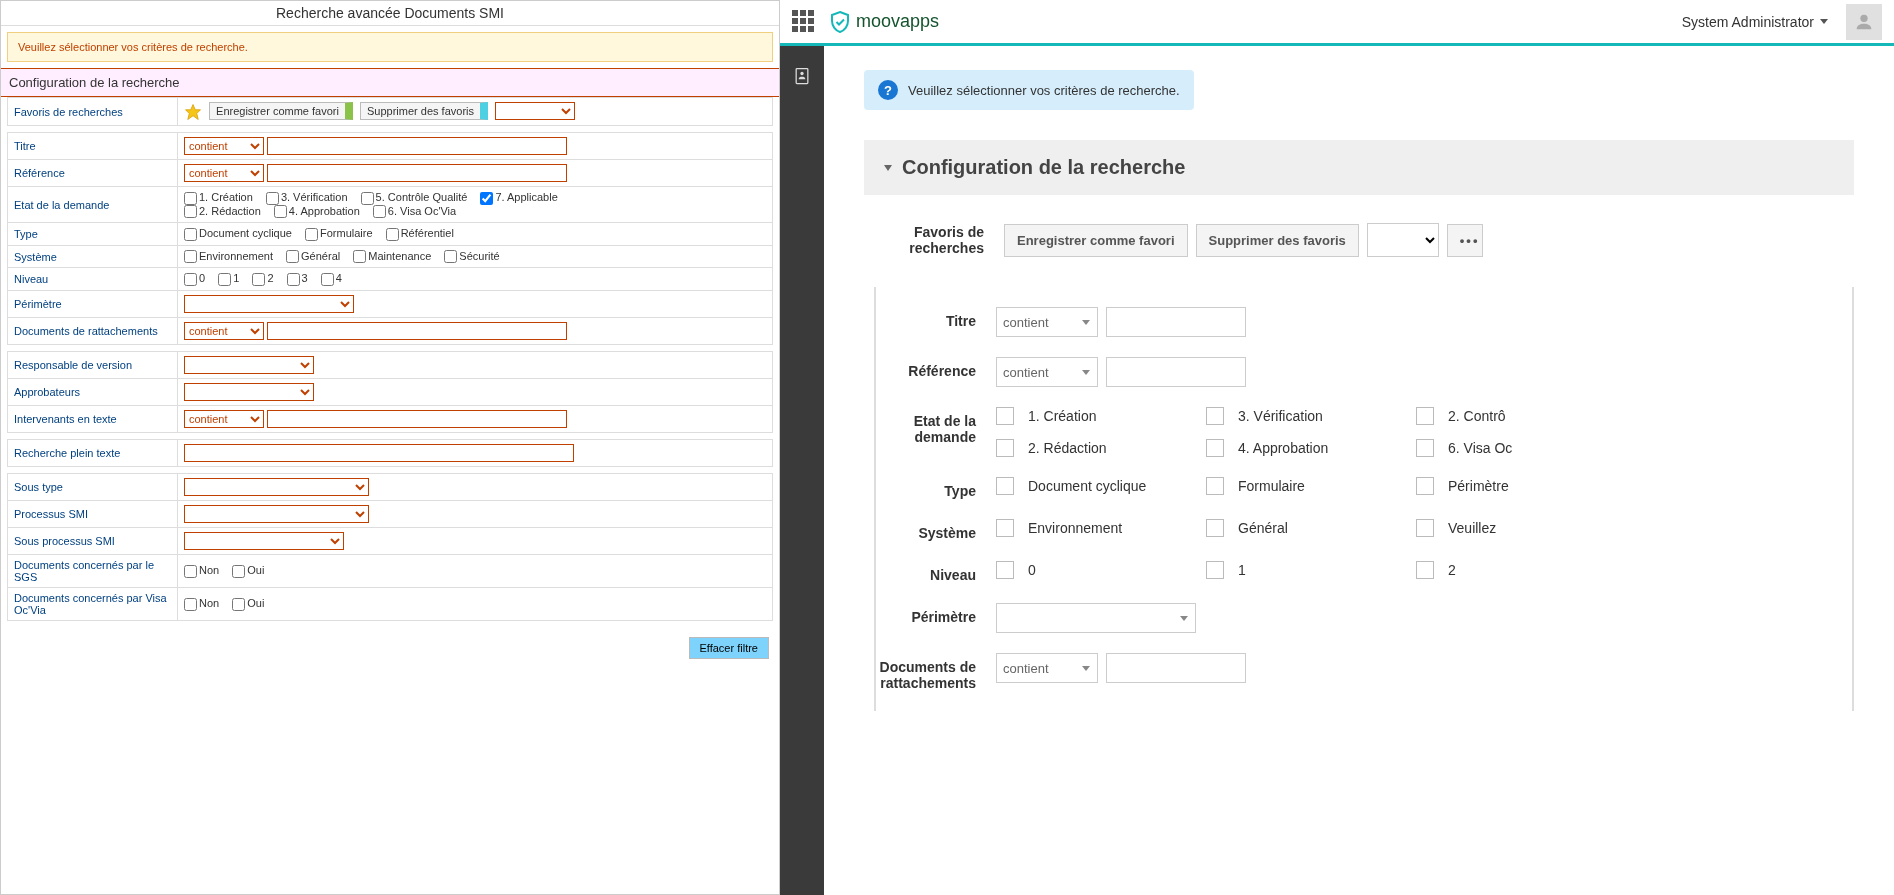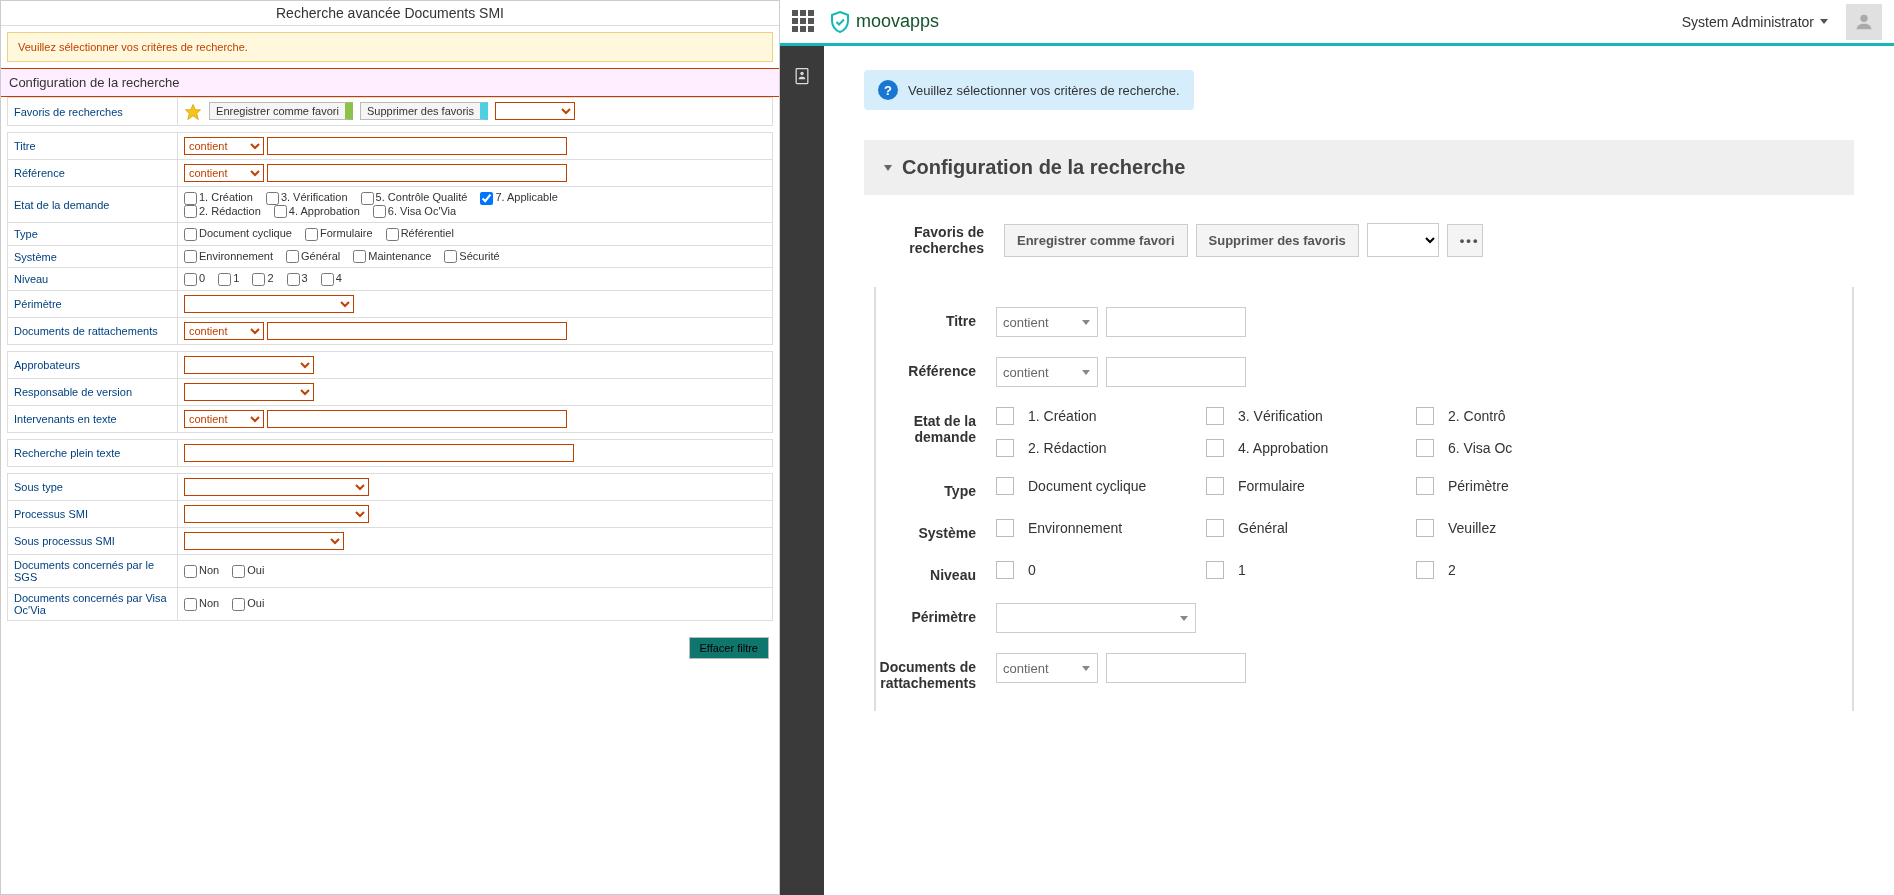--- a/index.html
+++ b/index.html
@@ -19,21 +19,21 @@
 .lp-select-empty { width: 170px; }
 .lp-text { border: 1px solid #c04000; height: 18px; width: 300px; font-size: 11px; }
 .lp-text-wide { width: 390px; }
 .lp-btn { display: inline-block; border: 1px solid #bbb; background: #f5f5f5; padding: 2px 6px; font-size: 11px; cursor: pointer; margin-right: 4px; }
 .lp-btn.green-tab { border-right: 8px solid #8bc34a; }
 .lp-btn.cyan-tab { border-right: 8px solid #4dd0e1; }
 .star-icon { width: 18px; height: 18px; display: inline-block; vertical-align: middle; margin-right: 4px; }
 .lp-cb { vertical-align: middle; margin-right: 2px; }
 .lp-cb-label { margin-right: 10px; font-size: 11px; }
 .lp-footer { text-align: right; padding: 10px; }
-.lp-clear-btn { border: 1px solid #bbb; background: #0f766e; padding: 4px 10px; font-size: 11px; cursor: pointer; }
+.lp-clear-btn { border: 1px solid #bbb; background: #7dd3fc; padding: 4px 10px; font-size: 11px; cursor: pointer; }
 
 
 .right-panel { flex: 1; height: 895px; display: flex; flex-direction: column; background: #fff; position: relative; }
 .rp-topbar { height: 46px; border-bottom: 3px solid #14b8b8; background: #fff; display: flex; align-items: center; padding: 0 12px; }
 .apps-icon { width: 24px; height: 24px; display: grid; grid-template-columns: repeat(3,6px); grid-template-rows: repeat(3,6px); gap: 2px; margin-right: 12px; cursor: pointer;}
 .apps-icon span { background: #555; width: 6px; height: 6px; }
 .logo { display: flex; align-items: center; gap: 4px; font-size: 18px; color: #14532d; font-weight: 500; }
 .logo svg { width: 24px; height: 24px; }
 .topbar-spacer { flex: 1; }
 .user-menu { display: flex; align-items: center; gap: 6px; font-size: 14px; color: #333; cursor: pointer; padding: 0 8px;}
@@ -169,25 +169,25 @@
         <select class="lp-select"><option>contient</option></select>
         <input class="lp-text" style="">
       </td>
     </tr>
   </tbody>
     </table>
 
   <table class="lp-table">
     <tbody>
     <tr>
+          <td class="lp-label">Responsable de version</td>
+        <td><select class="lp-select lp-select-wide"><option></option></select></td>
+        </tr>
+    <tr>
           <td class="lp-label">Approbateurs</td>
-        <td><select class="lp-select lp-select-wide"><option></option></select></td>
-        </tr>
-    <tr>
-          <td class="lp-label">Responsable de version</td>
         <td><select class="lp-select lp-select-wide"><option></option></select></td>
         </tr>
     <tr>
           <td class="lp-label">Intervenants en texte</td>
         <td><select class="lp-select"><option>contient</option></select>
             <input class="lp-text" style=""></td>
         </tr>
   </tbody>
     </table>
 

